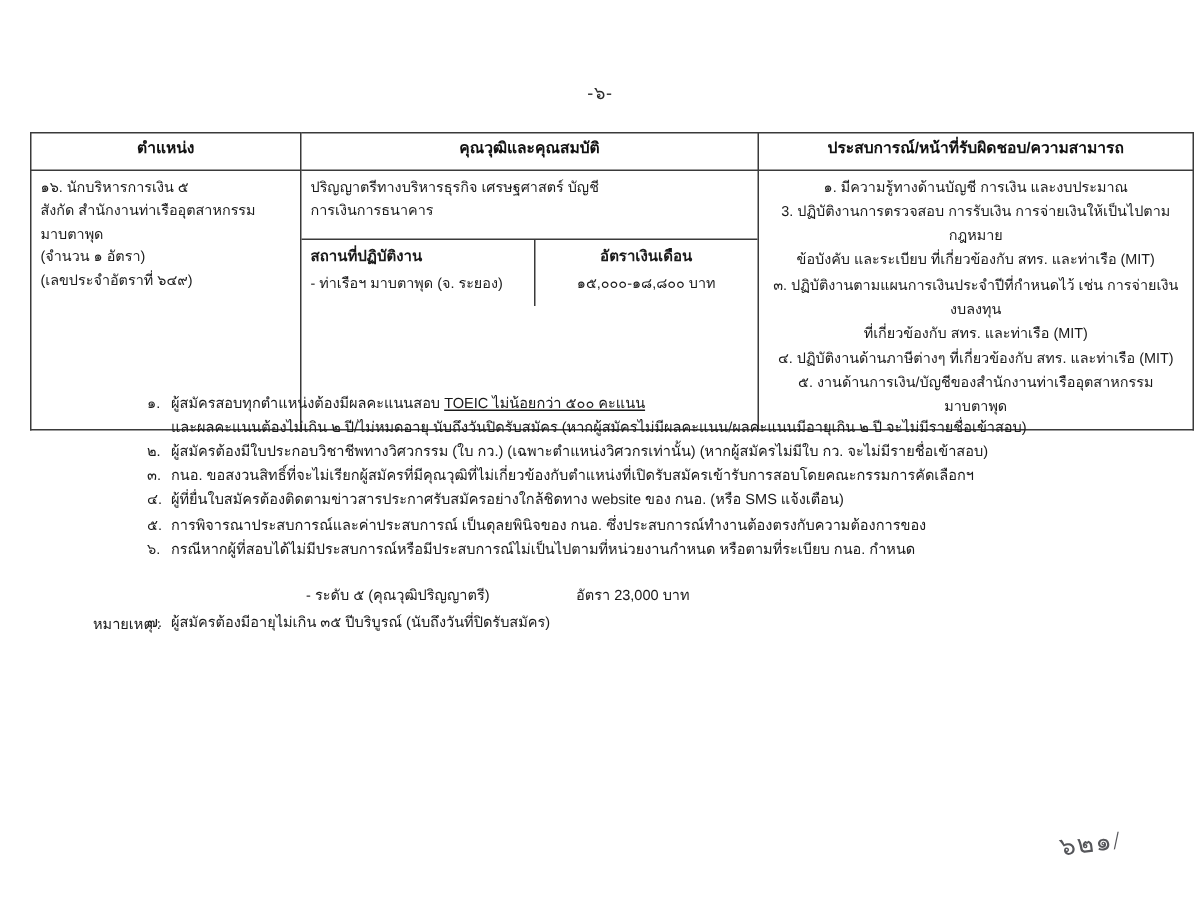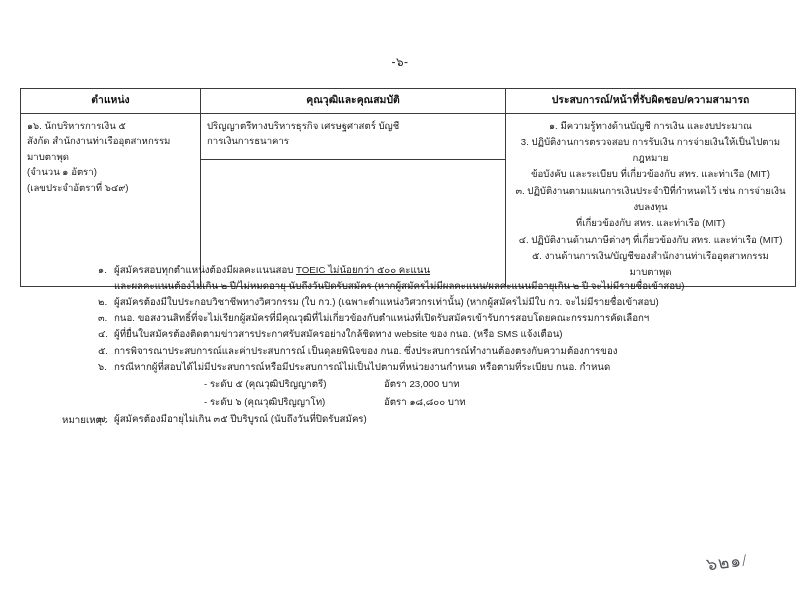--- a/index.html
+++ b/index.html
@@ -140,21 +140,21 @@
   .note-text {
     flex: 1 1 auto;
   }
   .note-cont {
     padding-left: 16px;
   }
   .underline {
     text-decoration: underline;
   }
   .salary-rows {
-    margin-top: 2px;
+    margin-top: 16px;
     padding-left: 106px;
   }
   .salary-row {
     display: flex;
     margin-bottom: 2px;
   }
   .salary-level {
     flex: 0 0 180px;
     width: 180px;
   }
@@ -199,20 +199,34 @@
             <div class="cell-line">(จำนวน ๑ อัตรา)</div>
             <div class="cell-line">(เลขประจำอัตราที่ ๖๔๙)</div>
           </div>
         </td>
 
         <td>
           <div class="qual-top">
             <div class="cell-line">ปริญญาตรีทางบริหารธุรกิจ เศรษฐศาสตร์ บัญชี</div>
             <div class="cell-line">การเงินการธนาคาร</div>
           </div>
+          <table class="sub-table">
+            <tbody>
+                <tr>
+              <td class="sub-left">
+                <div class="sub-head">สถานที่ปฏิบัติงาน</div>
+                <div class="sub-body">- ท่าเรือฯ มาบตาพุด (จ. ระยอง)</div>
+              </td>
+              <td class="sub-right">
+                <div class="sub-head center">อัตราเงินเดือน</div>
+                <div class="sub-body center">๑๕,๐๐๐-๑๘,๘๐๐ บาท</div>
+              </td>
+            </tr>
+          </tbody>
+            </table>
         </td>
 
         <td>
           <div class="exp-list">
               <div class="exp-item">๑. มีความรู้ทางด้านบัญชี การเงิน และงบประมาณ</div>
               <div class="exp-item">3. ปฏิบัติงานการตรวจสอบ การรับเงิน การจ่ายเงินให้เป็นไปตามกฎหมาย</div>
               <div class="exp-item">ข้อบังคับ และระเบียบ ที่เกี่ยวข้องกับ สทร. และท่าเรือ (MIT)</div>
               <div class="exp-item">๓. ปฏิบัติงานตามแผนการเงินประจำปีที่กำหนดไว้ เช่น การจ่ายเงินงบลงทุน</div>
               <div class="exp-item">ที่เกี่ยวข้องกับ สทร. และท่าเรือ (MIT)</div>
               <div class="exp-item">๔. ปฏิบัติงานด้านภาษีต่างๆ ที่เกี่ยวข้องกับ สทร. และท่าเรือ (MIT)</div>
@@ -261,24 +275,20 @@
           <div>
             <div class="note">
               <span class="note-num">๖.</span>
               <span class="note-text">กรณีหากผู้ที่สอบได้ไม่มีประสบการณ์หรือมีประสบการณ์ไม่เป็นไปตามที่หน่วยงานกำหนด หรือตามที่ระเบียบ กนอ. กำหนด</span>
             </div>
             <div class="salary-rows">
               <div class="salary-row">
                 <span class="salary-level">-  ระดับ ๕ (คุณวุฒิปริญญาตรี)</span>
                 <span class="salary-amount">อัตรา 23,000 บาท</span>
               </div>
-              <div class="salary-row">
-                <span class="salary-level">-  ระดับ ๖ (คุณวุฒิปริญญาโท)</span>
-                <span class="salary-amount">อัตรา ๑๘,๘๐๐ บาท</span>
-              </div>
             </div>
           </div>
           <div>
             <div class="note">
               <span class="note-num">๗.</span>
               <span class="note-text">ผู้สมัครต้องมีอายุไม่เกิน ๓๕ ปีบริบูรณ์ (นับถึงวันที่ปิดรับสมัคร)</span>
             </div>
           </div>
         </div>
     </div>

